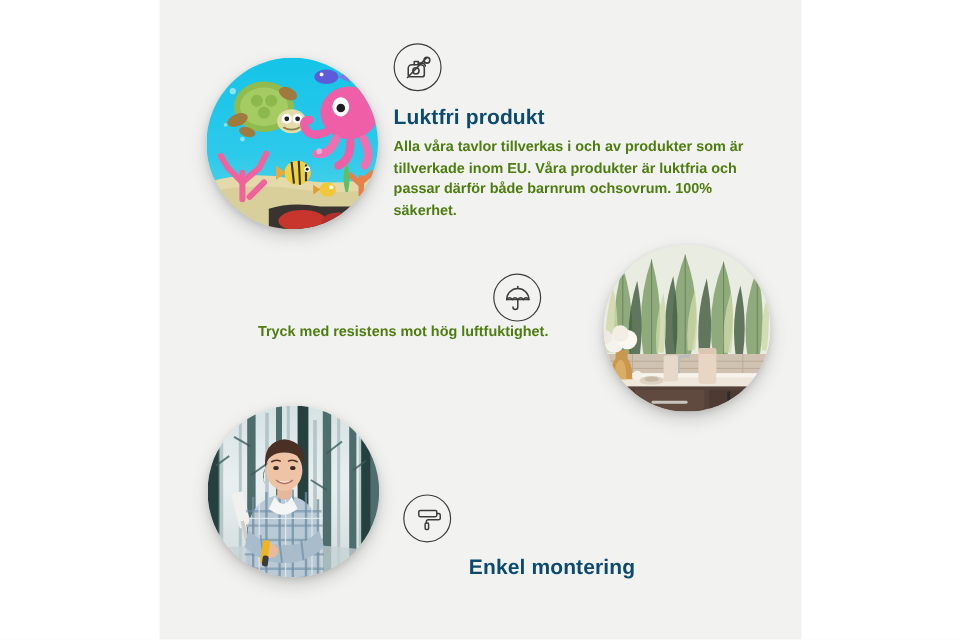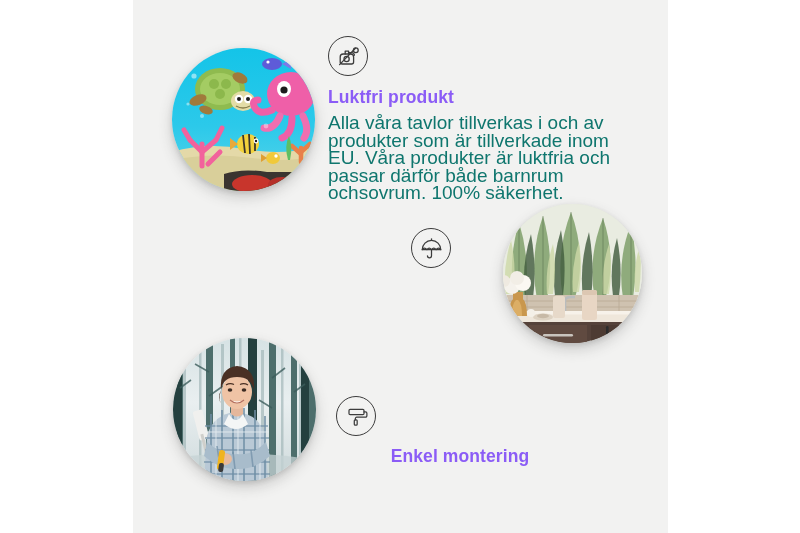--- a/index.html
+++ b/index.html
@@ -56,43 +56,44 @@
     display: flex;
     align-items: center;
     justify-content: center;
     box-sizing: border-box;
   }
   .icon-circle svg { display: block; }
 
   .feat-title {
     font-size: 17.5px;
     font-weight: 700;
-    color: #8b5cf6;
+    color: #0c4a6e;
     letter-spacing: 0.1px;
     white-space: nowrap;
   }
   .feat-body {
-    font-size: 19px;
+    font-size: 12px;
     line-height: 17.5px;
-    color: #0f766e;
+    color: #4d7c0f;
+    font-weight: bold;
   }
 
   
   #feature-odourless { left: 328px; top: 36px; width: 300px; }
   #feature-odourless .icon-circle { margin-bottom: 11px; }
   #feature-odourless .feat-title { margin-bottom: 6px; }
 
   
   #feature-waterproof { left: 200px; top: 228px; width: 272px; text-align: center; }
   #feature-waterproof .icon-wrap { display: flex; justify-content: flex-end; padding-right: 21px; }
   #feature-waterproof .feat-title { margin: 10px 0 4px 0; }
   #feature-waterproof .feat-body  { white-space: nowrap; }
 
   
-  #feature-mounting { left: 330px; top: 396px; width: 260px; }
+  #feature-mounting { left: 330px; top: 412px; width: 260px; }
   #feature-mounting .feat-title { margin: 10px 0 4px 0; text-align: center; }
   #feature-mounting .feat-body  { text-align: center; }
   #feature-mounting .icon-wrap { display: flex; justify-content: flex-start; padding-left: 6px; }
 </style>
 </head>
 <body>
 
 <div id="stage">
 
   <div id="panel"></div>
@@ -392,20 +393,21 @@
     <div class="icon-wrap">
       <div class="icon-circle">
         <svg width="25" height="25" viewBox="0 0 26 26" fill="none" stroke="#3c3c3c" stroke-width="1.3" stroke-linecap="round" stroke-linejoin="round">
           <path d="M3.4 14.2 a9.6 9.6 0 0 1 19.2 0 z"></path>
           <path d="M3.4 14.2 q2.4 -3 4.8 0 q2.4 -3 4.8 0 q2.4 -3 4.8 0 q2.4 -3 4.8 0"></path>
           <path d="M13 14.2 V20.6 a2.1 2.1 0 0 1 -4.2 0"></path>
           <path d="M13 4.6 V2.9"></path>
         </svg>
       </div>
     </div>
+    <div class="feat-body">Tryck med resistens mot hög luftfuktighet.</div>
   </div>
 
   <div class="feature" id="feature-mounting">
     <div class="icon-wrap">
       <div class="icon-circle">
         <svg width="25" height="25" viewBox="0 0 26 26" fill="none" stroke="#3c3c3c" stroke-width="1.3" stroke-linecap="round" stroke-linejoin="round">
           <rect x="5.2" y="5.6" width="15.6" height="5.4" rx="1.2"></rect>
           <path d="M20.8 8.3 h1.6 a1.4 1.4 0 0 1 1.4 1.4 v2.6 a1.4 1.4 0 0 1 -1.4 1.4 h-9.2 a1.4 1.4 0 0 0 -1.4 1.4 v1.3"></path>
           <rect x="10.7" y="16.4" width="3" height="5.6" rx="1"></rect>
         </svg>

